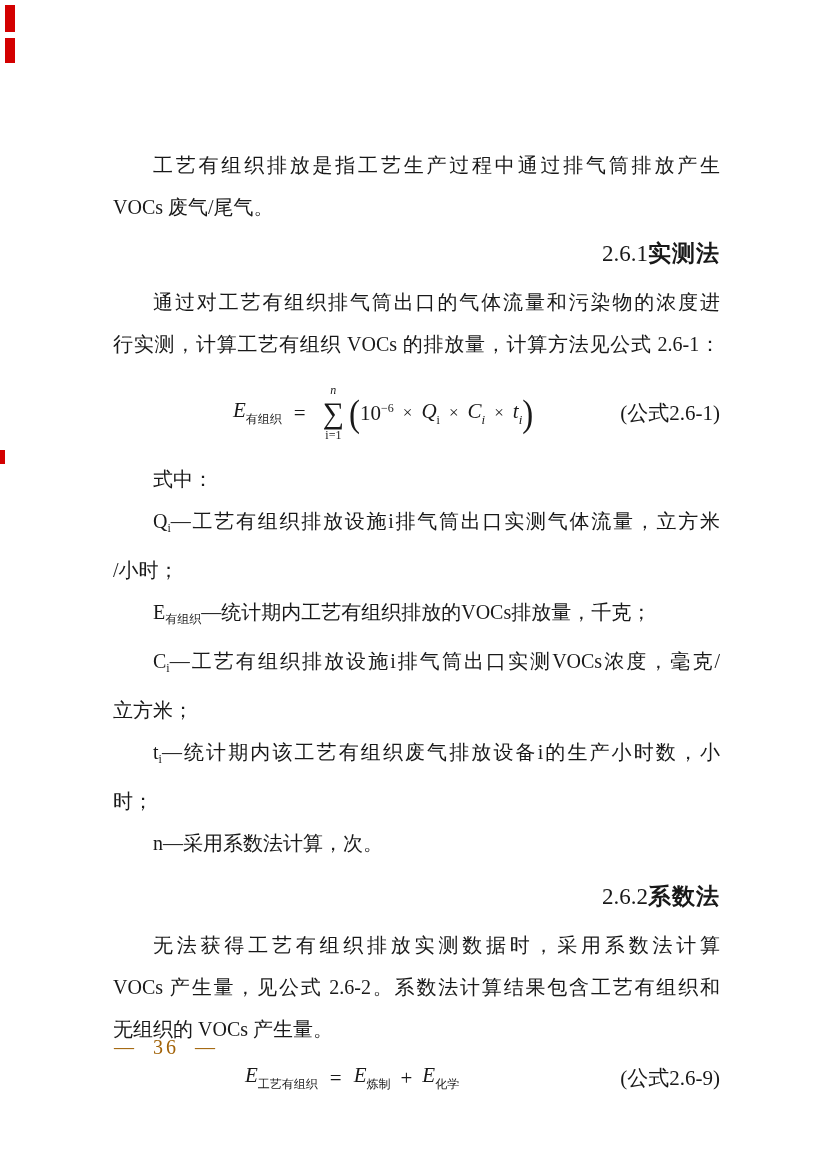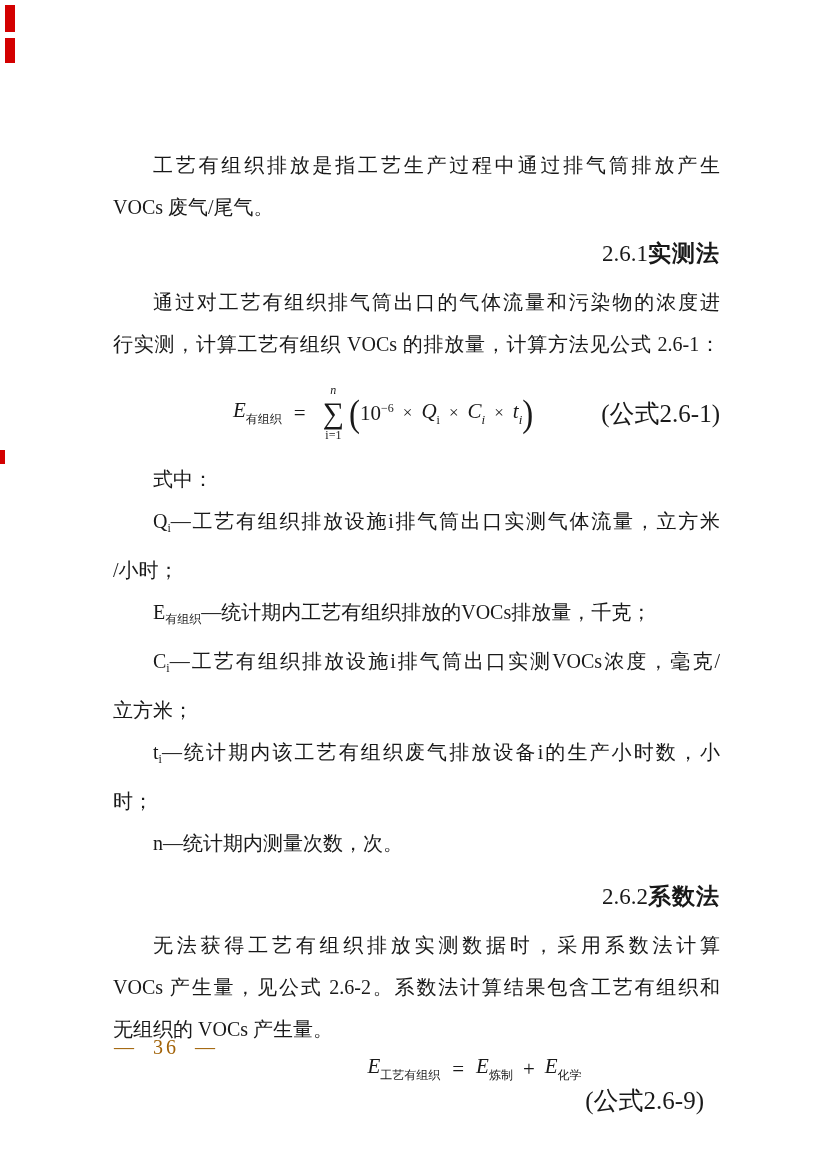--- a/index.html
+++ b/index.html
@@ -21,38 +21,38 @@
 
   .heading { margin:1px 0; line-height:49px;text-align:right; }
   .h-num   { font-size:23px; }
   .h-title { font-size:23px; font-weight:700; letter-spacing:1px;
              font-family:"Liberation Sans","DejaVu Sans",sans-serif; }
 
   .term-sub { font-size:12px; vertical-align:-4px; }
 
   .formula-row { display:flex; align-items:center; }
   .formula-row.f1 { margin:9px 0 6px 0; min-height:78px; }
-  .formula-row.f2 { margin:4px 16px 0 0;  min-height:48px;flex-direction:column; }
+  .formula-row.f2 { margin:4px 0 0 0;  min-height:48px; }
   .f-main { display:inline-flex; align-items:center; font-size:21px; font-style:italic; }
   .f1 .f-main { margin-left:120px; }
   .f2 .f-main { margin-left:132px; }
   .f-group { white-space:nowrap; }
   .f-sub  { font-size:12px; font-style:normal; vertical-align:-6px; letter-spacing:0; }
   .f-subi { font-size:13px; vertical-align:-6px; }
   .f-sup  { font-size:12px; font-style:normal; vertical-align:8px; }
   .f-eq   { font-style:normal; margin:0 12px; }
   .f-op   { font-style:normal; margin:0 9px; font-size:17px; }
   .f-plus { font-style:normal; margin:0 10px; }
   .f-up   { font-style:normal; }
   .sigma-stack { display:inline-flex; flex-direction:column; align-items:center; margin:0 5px; }
   .sigma  { font-size:30px; line-height:32px; font-style:normal; }
   .lim    { font-size:12px; line-height:13px; font-style:normal; }
   .lim.it { font-style:italic; }
   .bigp   { font-size:33px; line-height:34px; font-style:normal; transform:scaleY(1.15); }
-  .formula-label { margin-left:auto; font-size:25px; font-style:normal;text-align:right; }
+  .formula-label { margin-left:auto; font-size:21px; font-style:normal;text-align:right; }
 
   .footer { position:absolute; left:114px; top:1036px; font-size:20px;
             letter-spacing:3px; word-spacing:8px; color:#a16207; }
 </style>
 </head>
 <body>
 
 <div class="page">
 
   <div class="red-mark m1"></div>
@@ -112,21 +112,21 @@
       <div class="ln fill ind"><span>C</span><span class="term-sub">i</span><span>—工艺有组织排放设施i排气筒出口实测VOCs浓度，毫克/</span></div>
       <div class="ln">立方米；</div>
     </div>
 
     <div>
       <div class="ln fill ind"><span>t</span><span class="term-sub">i</span><span>—统计期内该工艺有组织废气排放设备i的生产小时数，小</span></div>
       <div class="ln">时；</div>
     </div>
 
     <div>
-      <div class="ln ind"><span>n</span><span class="term-sub"></span><span>—统计期内测量次数，次。</span></div>
+      <div class="ln ind"><span>n</span><span class="term-sub"></span><span>—采用系数法计算，次。</span></div>
     </div>
 
     <div class="heading">
       <span class="h-num">2.6.2</span><span class="h-title">系数法</span>
     </div>
 
     <div>
       <div class="ln fill ind">无法获得工艺有组织排放实测数据时，采用系数法计算</div>
       <div class="ln fill">VOCs 产生量，见公式 2.6-2。系数法计算结果包含工艺有组织和</div>
       <div class="ln">无组织的 VOCs 产生量。</div>

